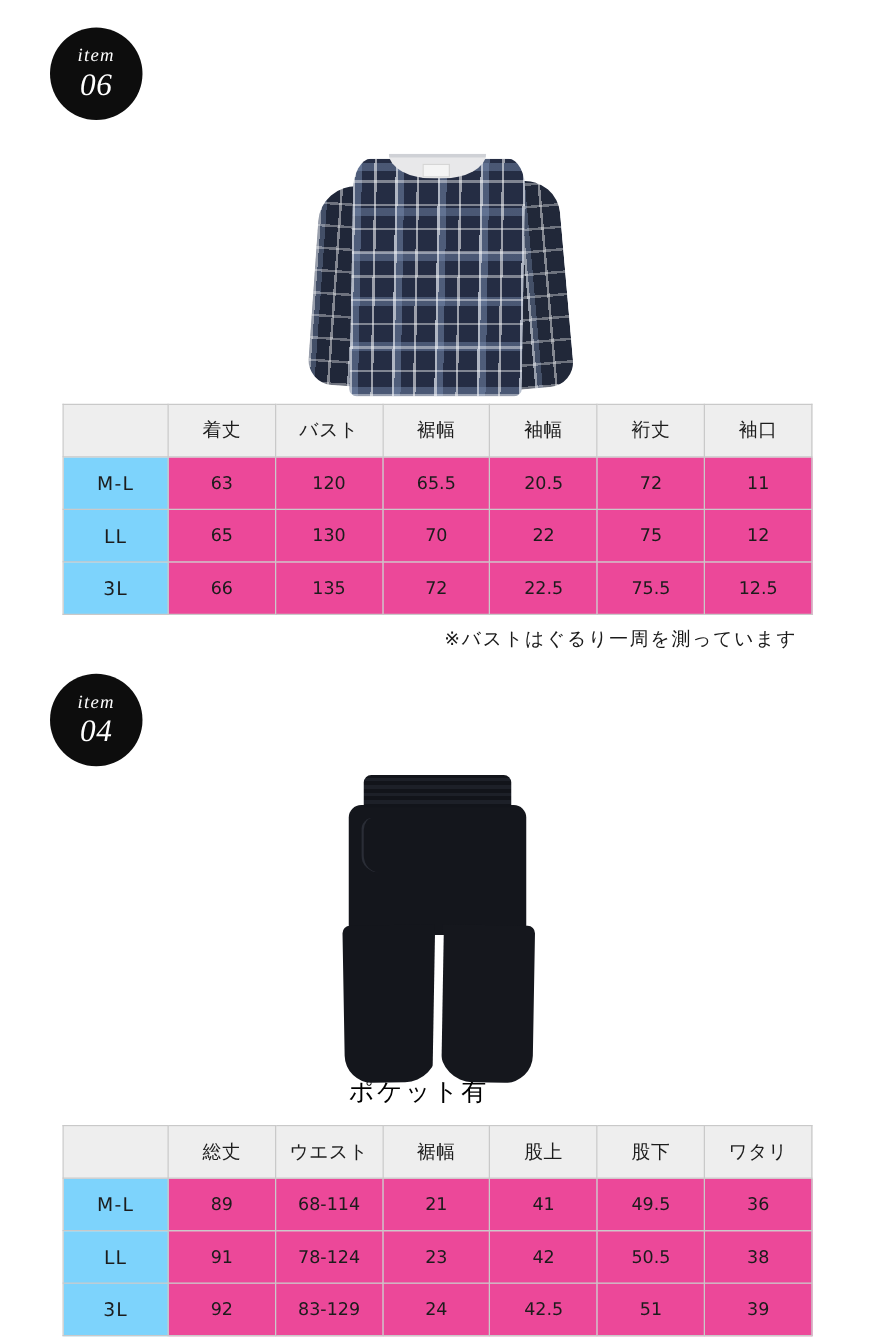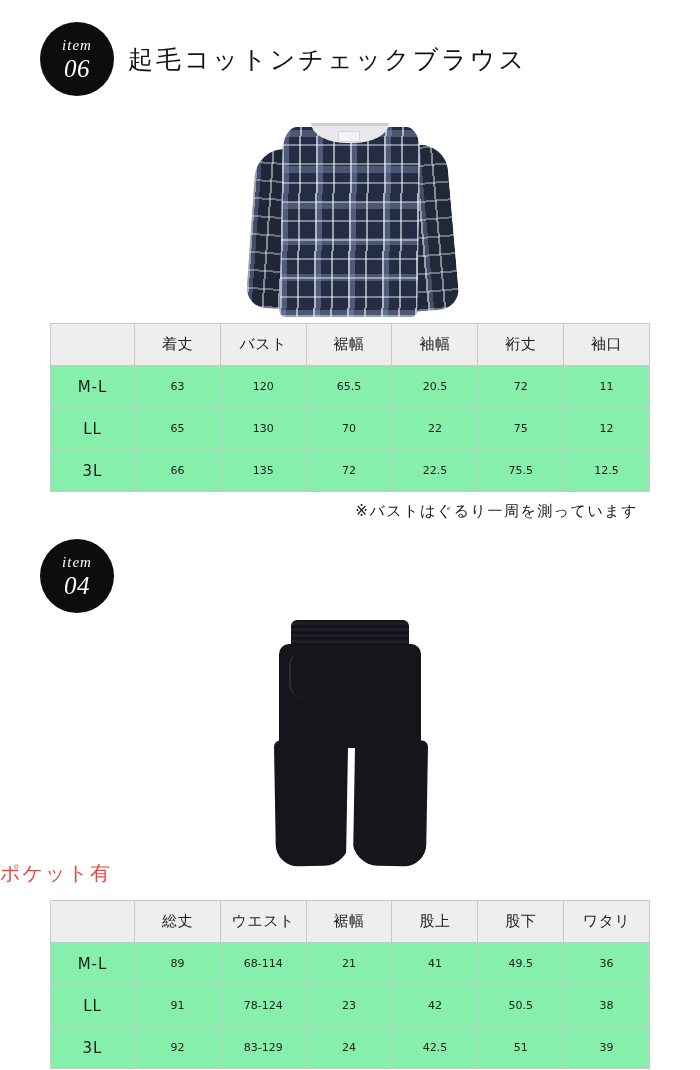--- a/index.html
+++ b/index.html
@@ -203,27 +203,27 @@
   
   .note {
     text-align: right;
     padding-right: 62px;
     font-family: "DejaVu Sans", sans-serif;
     font-size: 15px;
     letter-spacing: 1.5px;
     color: #1a1a1a;
   }
   .note-block {
-    text-align: left;
+    text-align: center;
     padding-right: 30px;
     font-family: "DejaVu Sans", sans-serif;
     font-size: 20px;
     letter-spacing: 2px;
     line-height: 1.45;
-    color: #ef4444;
+    color: #000000;
   }
 
   
   .table-wrap {
     padding: 0 50px;
   }
   table.size {
     width: 600px;
     border-collapse: collapse;
     table-layout: fixed;
@@ -237,27 +237,27 @@
     font-weight: 400;
     font-size: 15px;
     color: #1c1c1c;
   }
   table.size thead th {
     background: #eeeeee;
     font-size: 15px;
     letter-spacing: 0.5px;
   }
   table.size tbody th {
-    background: #86efac;
+    background: #7dd3fc;
     font-size: 15px;
     letter-spacing: 1px;
   }
   table.size td {
-    background: #86efac;
-    font-size: 11px;
+    background: #ec4899;
+    font-size: 14px;
   }
   th.corner {
     background:
       linear-gradient(to top right,
         transparent 0%, transparent calc(50% - 0.6px),
         #c9c9c9 calc(50% - 0.6px), #c9c9c9 calc(50% + 0.6px),
         transparent calc(50% + 0.6px), transparent 100%),
       #eeeeee;
   }
   .col-first { width: 84px; }
@@ -265,21 +265,20 @@
 </head>
 <body>
 
 <div class="page">
 
   <div class="item-header" style="padding-top:22px;">
     <div class="badge">
       <span class="b-item">item</span>
       <span class="b-num">06</span>
     </div>
-    <div class="item-title">起毛コットンチェックブラウス</div>
   </div>
 
   <div class="photo-wrap" style="height:215px; margin-top:8px;">
     <div class="blouse">
       <div class="sleeve-l"></div>
       <div class="sleeve-r"></div>
       <div class="body"></div>
       <div class="collar"></div>
       <div class="tag"></div>
     </div>

